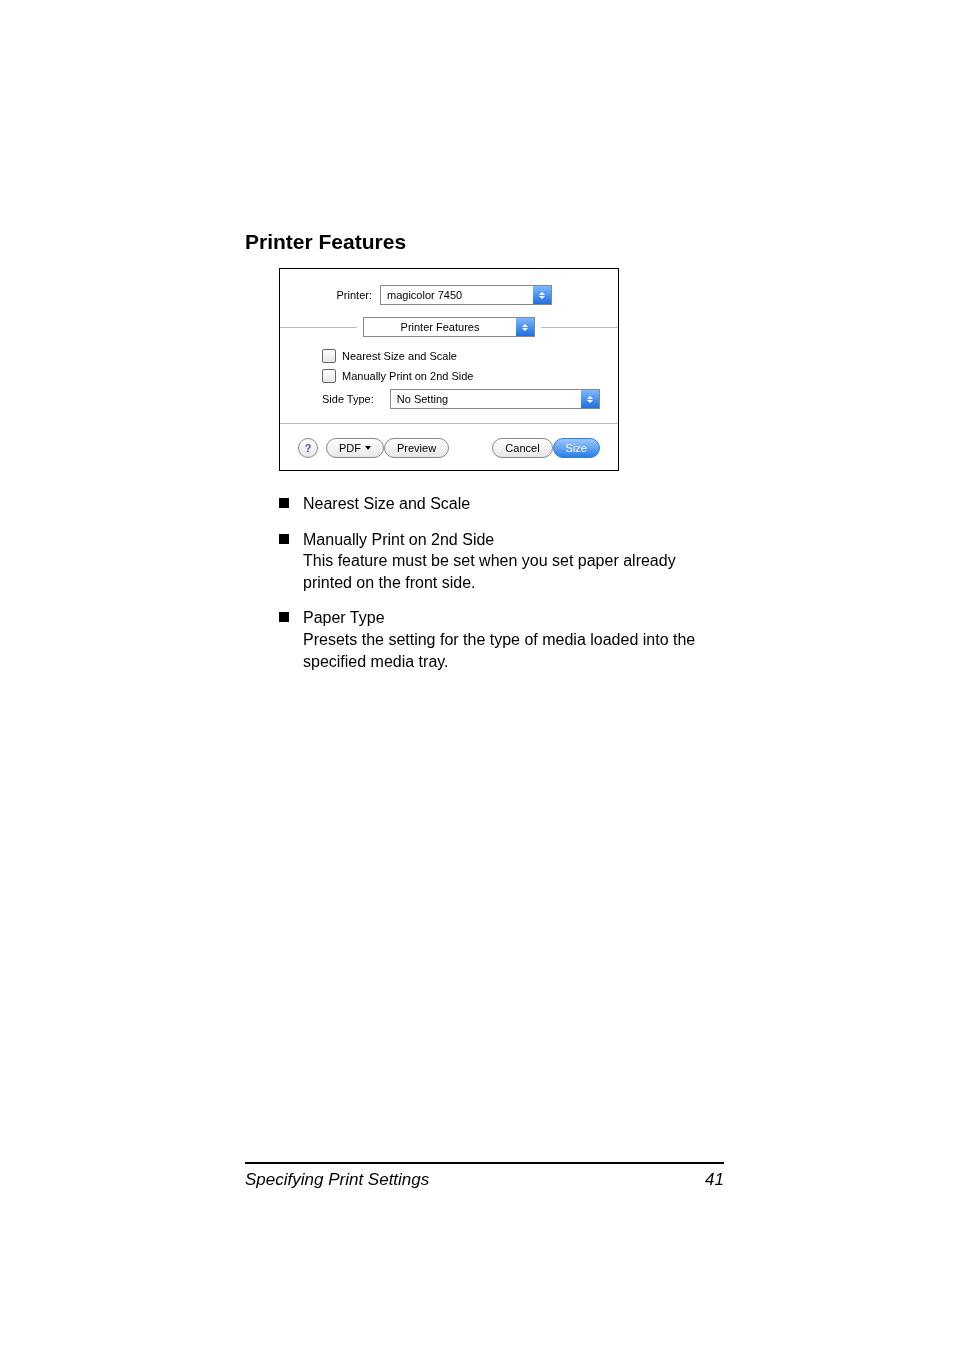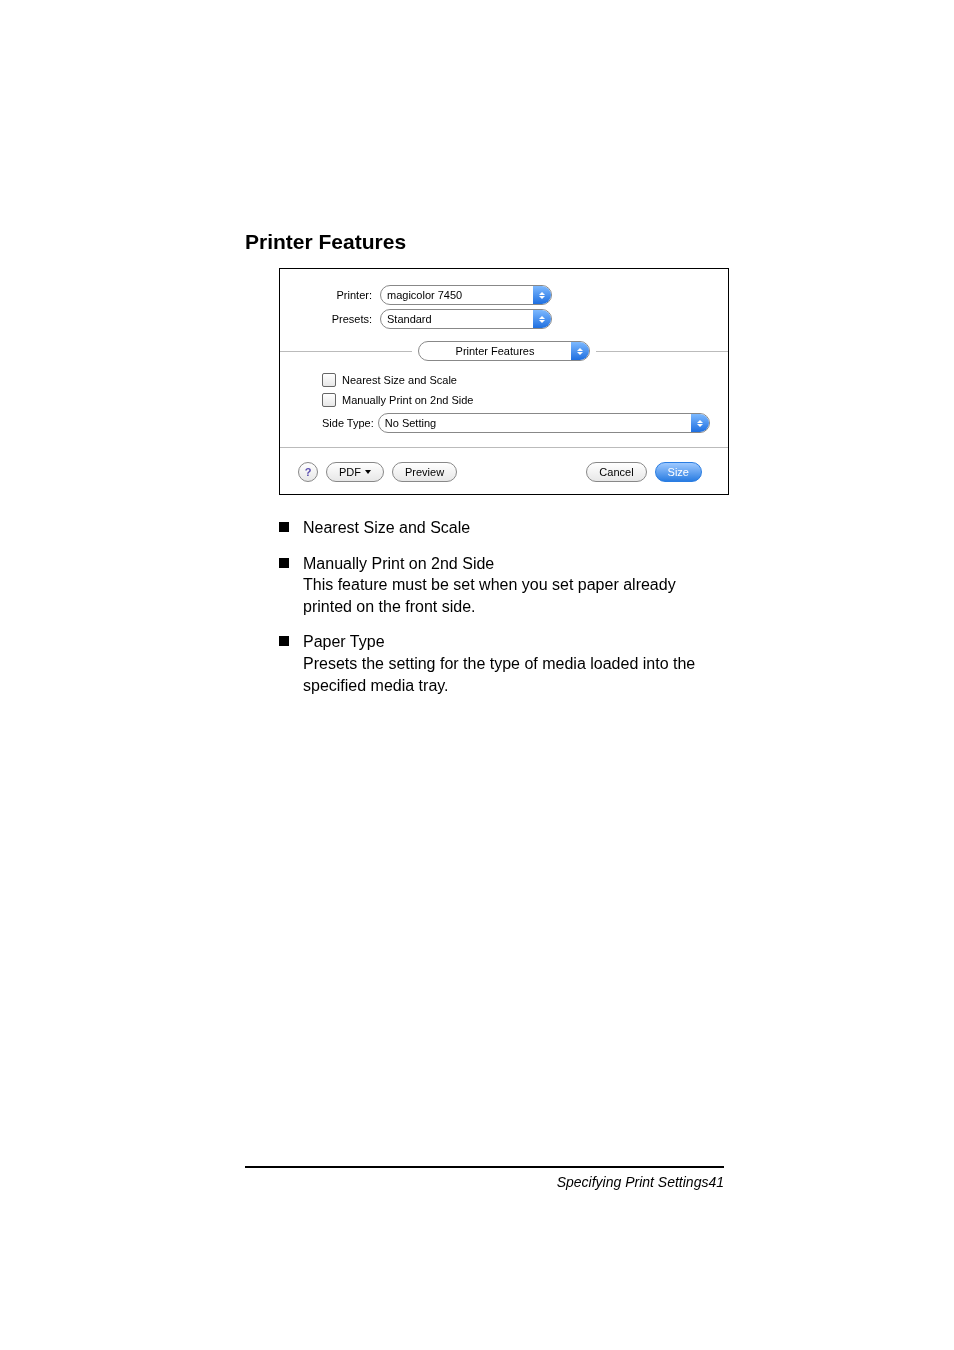--- a/index.html
+++ b/index.html
@@ -1,89 +1,79 @@
 <!DOCTYPE html>
 <html><head>
 <meta charset="utf-8">
 <style>
   html,body{margin:0;padding:0;background:#fff;font-family:Arial,Helvetica,sans-serif;color:#000}
   .page{width:954px;height:1350px;position:relative;box-sizing:border-box;padding:230px 230px 0 245px}
   h2{font-weight:bold;font-size:21px;margin:0 0 14px 0;color:#000}
 
   
-  .shot{margin-left:34px;border:1px solid #000;padding:12px 18px 12px 18px;width:450px;box-sizing:border-box}
+  .shot{margin-left:34px;border:1px solid #000;padding:12px 18px 12px 18px;width:340px;box-sizing:border-box}
 
   .row{display:flex;align-items:center;margin:4px 0}
   .lbl{width:74px;text-align:right;font-size:11px;margin-right:8px}
 
   
-  .select{display:flex;align-items:flex-end;height:18px;border:1px solid #888;border-radius:10px;background:#fff;font-size:11px;overflow:hidden}
+  .select{display:flex;align-items:flex-end;height:18px;border:1px solid #888;border-radius:0;background:#fff;font-size:11px;overflow:hidden}
   .select .val{flex:1;padding:0 6px;line-height:18px;white-space:nowrap}
   .arrows{width:18px;height:18px;background:linear-gradient(#7db9ff,#1e6fe0);display:flex;flex-direction:column;align-items:center;justify-content:center;gap:1px}
   .aru,.ard{width:0;height:0;border-left:3px solid transparent;border-right:3px solid transparent}
   .aru{border-bottom:3px solid #fff}
   .ard{border-top:3px solid #fff}
 
   .sel-wide{width:170px}
 
   
   .paneRow{position:relative;display:flex;align-items:center;margin:12px -18px}
   .hr{flex:1;height:1px;background:#bbb}
   .pane .val{text-align:center}
   .pane{margin:0 6px;width:170px}
 
   
   .cb-row{display:flex;align-items:center;font-size:11px;margin:6px 0 6px 24px}
   .cb{width:12px;height:12px;border:1px solid #666;border-radius:2px;margin-right:6px;background:linear-gradient(#fff,#e7e7e7)}
   .ptype{display:flex;align-items:center;font-size:11px;margin:6px 0 6px 24px}
-  .ptype .select{flex:1;margin-left:4px;width:260px}
+  .ptype .select{flex:1;margin-left:16px;width:260px}
 
   .divider{height:1px;background:#bbb;margin:14px -18px}
 
   
   .bar{display:flex;align-items:center;font-size:11px}
   .help{width:18px;height:18px;border:1px solid #888;border-radius:50%;display:flex;align-items:center;justify-content:center;font-weight:bold;color:#5a4db0;margin-right:8px;background:linear-gradient(#fff,#e7e7e7)}
-  .btn{height:18px;border:1px solid #888;border-radius:10px;padding:0 12px;display:flex;align-items:center;background:linear-gradient(#fff,#e7e7e7);margin-right:8px}
+  .btn{height:18px;border:1px solid #888;border-radius:10px;padding:0 12px;display:flex;align-items:center;background:linear-gradient(#fff,#e7e7e7);}
   .btn.primary{background:linear-gradient(#9ec9ff,#2a7de2);color:#fff;border-color:#2a7de2}
   .tri{display:inline-block;width:0;height:0;border-left:3px solid transparent;border-right:3px solid transparent;border-top:4px solid #000;margin-left:4px;vertical-align:middle}
   .spacer{flex:1}
 
   
   .bl{margin:22px 0 0 34px;font-size:16px;line-height:1.35}
   .bl .item{display:flex;margin-bottom:14px}
   .sq{width:10px;height:10px;background:#000;margin:5px 14px 0 0;flex:none}
   .bt{color:#000}
   .bt .t{display:block}
 
   
   .footer{position:absolute;left:245px;right:230px;bottom:160px}
   .footer .line{height:2px;background:#000;margin-bottom:6px}
-  .footer .fr{display:flex;justify-content:flex-end;font-style:italic;font-size:14px}
+  .footer .fr{display:flex;justify-content:space-between;font-style:italic;font-size:17px}
 </style>
 </head>
 <body>
 
 <div class="page">
   <h2>Printer Features</h2>
 
   <div class="shot">
     <div class="row">
       <span class="lbl">Printer:</span>
       <div class="select sel-wide">
         <span class="val">magicolor 7450</span>
-        <span class="arrows">
-            <span class="aru"></span>
-            <span class="ard"></span>
-          </span>
-      </div>
-    </div>
-    <div class="row">
-      <span class="lbl">Presets:</span>
-      <div class="select sel-wide">
-        <span class="val">Standard</span>
         <span class="arrows">
             <span class="aru"></span>
             <span class="ard"></span>
           </span>
       </div>
     </div>
 
     <div class="paneRow">
       <div class="hr"></div>
       <div class="select pane">

